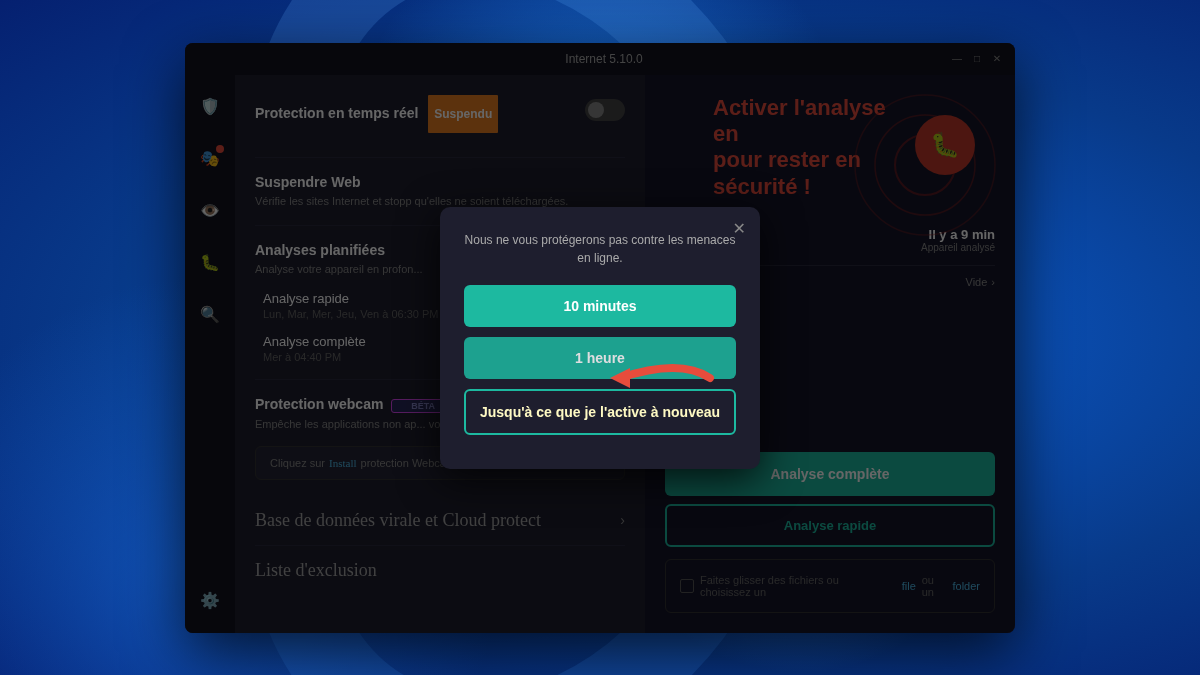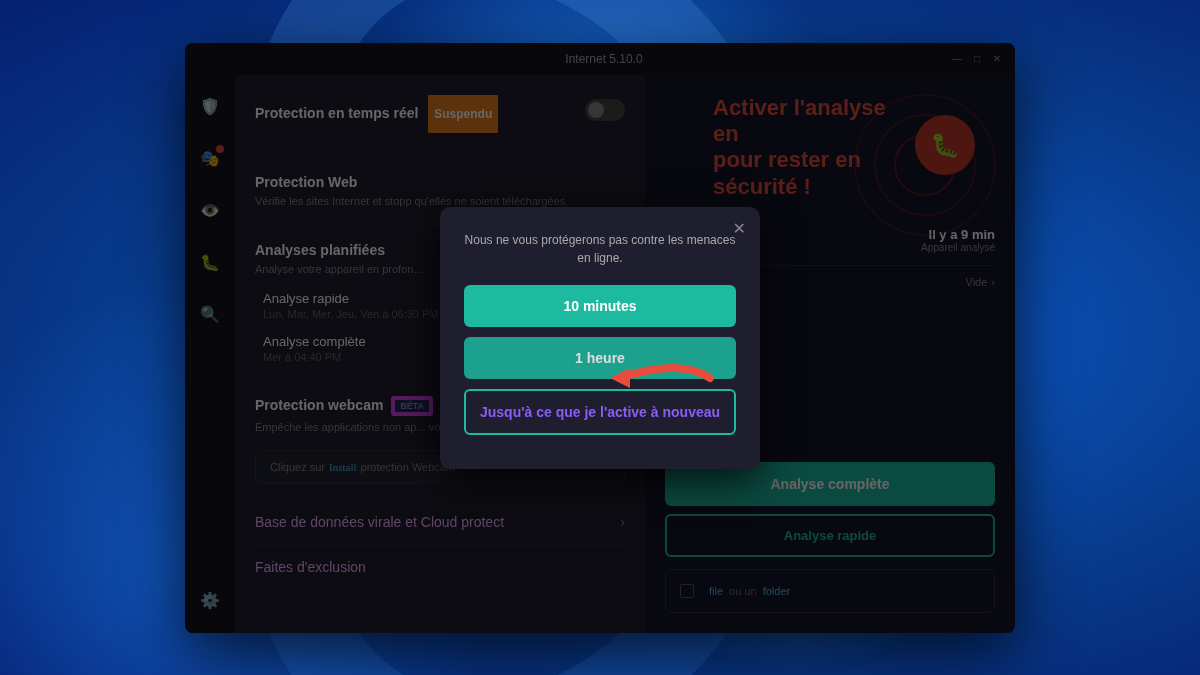--- a/index.html
+++ b/index.html
@@ -259,23 +259,24 @@
     
     .nav-row {
       display: flex;
       align-items: center;
       justify-content: space-between;
       padding: 14px 0;
       border-bottom: 1px solid #2a2a3e;
       cursor: pointer;
     }
     .nav-row-title {
-      color: #f0abfc;
-      font-size: 14px;
+      color: #a3a3a3;
+      font-size: 18px;
       font-weight: 500;
+      font-family: Liberation Serif, serif;
     }
     .nav-arrow {
       color: #888;
       font-size: 14px;
     }
 
     
     .promo-text {
       color: #e74c3c;
       font-size: 22px;
@@ -463,25 +464,25 @@
       color: #1db9a0;
     }
 
     
     .beta-badge {
       display: inline-block;
       background: #2a2a5a;
       color: #8888cc;
       font-size: 9px;
       font-weight: 600;
-      padding: 1px 5px;
+      padding: 1px 19px;
       border-radius: 3px;
       margin-left: 4px;
       vertical-align: middle;
-      border: 4px solid #d946ef;
+      border: 1px solid #d946ef;
     }
   </style>
 </head>
 <body>
 
 <div class="desktop-bg">
   <div class="bg-shape bg-shape-1"></div>
   <div class="bg-shape bg-shape-2"></div>
   <div class="bg-shape bg-shape-3"></div>
 
@@ -534,21 +535,21 @@
             <span>Protection en temps réel</span>
             <span class="badge-suspended">Suspendu</span>
           </div>
         </div>
         <div class="toggle"></div>
       </div>
 
       <div class="divider"></div>
 
       <div class="schedule-item">
-        <div class="section-title">Protection Web</div>
+        <div class="section-title">Suspendre Web</div>
         <div class="section-desc">Vérifie les sites Internet et stopp qu'elles ne soient téléchargées.</div>
       </div>
 
       <div class="divider"></div>
 
       <div class="schedule-item">
         <div class="section-title">Analyses planifiées</div>
         <div class="section-desc">Analyse votre appareil en profon...</div>
       </div>
 
@@ -577,21 +578,21 @@
         <span class="install-link">Install</span>
         <span> protection Webcam</span>
       </div>
 
       <div class="nav-row">
         <span class="nav-row-title">Base de données virale et Cloud protect</span>
         <span class="nav-arrow">›</span>
       </div>
 
       <div class="nav-row" style="border-bottom:none;">
-        <span class="nav-row-title">Faites d'exclusion</span>
+        <span class="nav-row-title">Liste d'exclusion</span>
       </div>
 
     </div>
 
     <div class="right-panel">
 
       <div style="position:relative; height:120px; margin-bottom:4px;">
 
         <svg class="radar-rings" viewBox="0 0 160 160">
           <circle cx="80" cy="80" r="70" fill="none" stroke="#8b2020" stroke-width="1.5" stroke-opacity="0.4"></circle>
@@ -626,36 +627,37 @@
         </div>
       </div>
 
       <div style="flex:1;"></div>
 
       <button class="btn-analyse-complete">Analyse complète</button>
       <button class="btn-analyse-rapide">Analyse rapide</button>
 
       <div class="drop-zone">
         <div class="drop-zone-checkbox"></div>
+        <span>Faites glisser des fichiers ou choisissez un</span>
         &nbsp;<span class="drop-link">file</span>
         <span> ou un </span>
         <span class="drop-link">folder</span>
       </div>
 
     </div>
 
   </div>
 
   <div class="modal-overlay">
     <div class="modal">
       <button class="modal-close">✕</button>
       <div class="modal-desc">Nous ne vous protégerons pas contre les menaces en ligne.</div>
       <button class="modal-btn modal-btn-primary">10 minutes</button>
       <button class="modal-btn modal-btn-secondary">1 heure</button>
-      <button class="modal-btn modal-btn-tertiary" style="border:2px solid #1db9a0; background:transparent; color:#8b5cf6;">Jusqu'à ce que je l'active à nouveau</button>
+      <button class="modal-btn modal-btn-tertiary" style="border:2px solid #1db9a0; background:transparent; color:#fef9c3;">Jusqu'à ce que je l'active à nouveau</button>
     </div>
 
     <div style="position:absolute; top: 305px; right: 295px; z-index:200;">
       <svg width="120" height="60" viewBox="0 0 120 60">
         <path d="M110,30 Q80,10 20,30" fill="none" stroke="#e74c3c" stroke-width="8" stroke-linecap="round"></path>
         <polygon points="10,30 30,20 30,40" fill="#e74c3c"></polygon>
       </svg>
     </div>
   </div>
 

